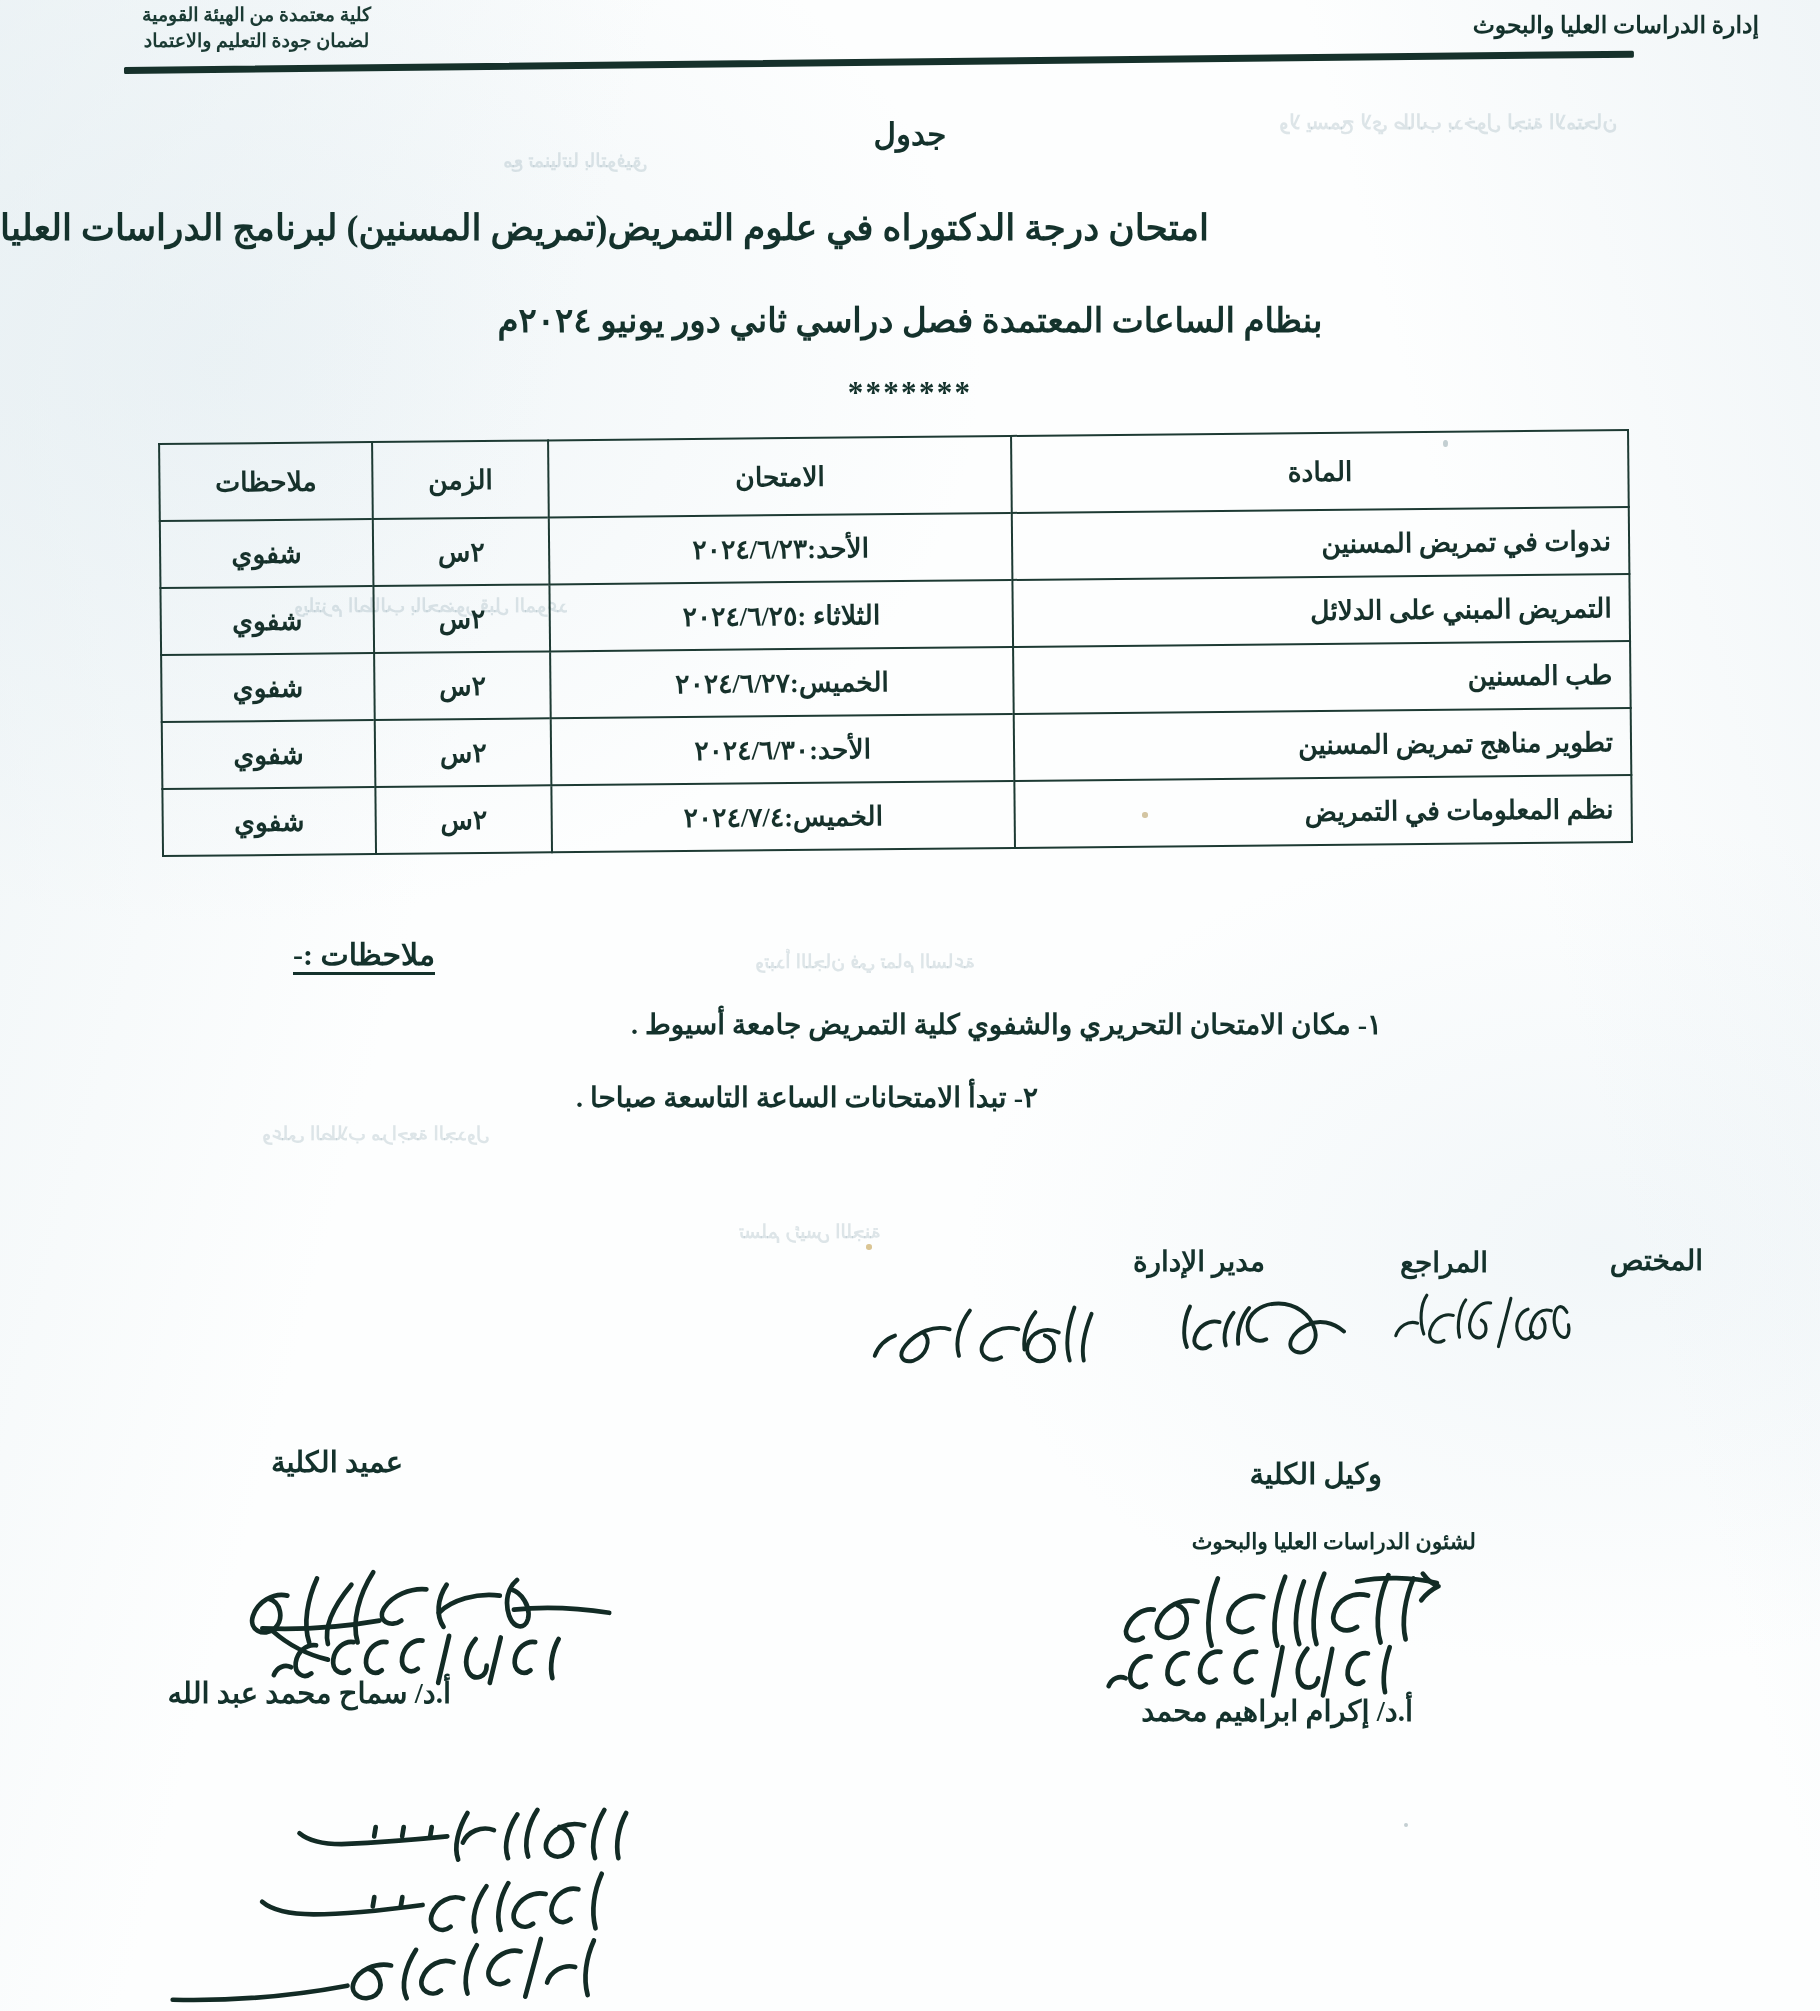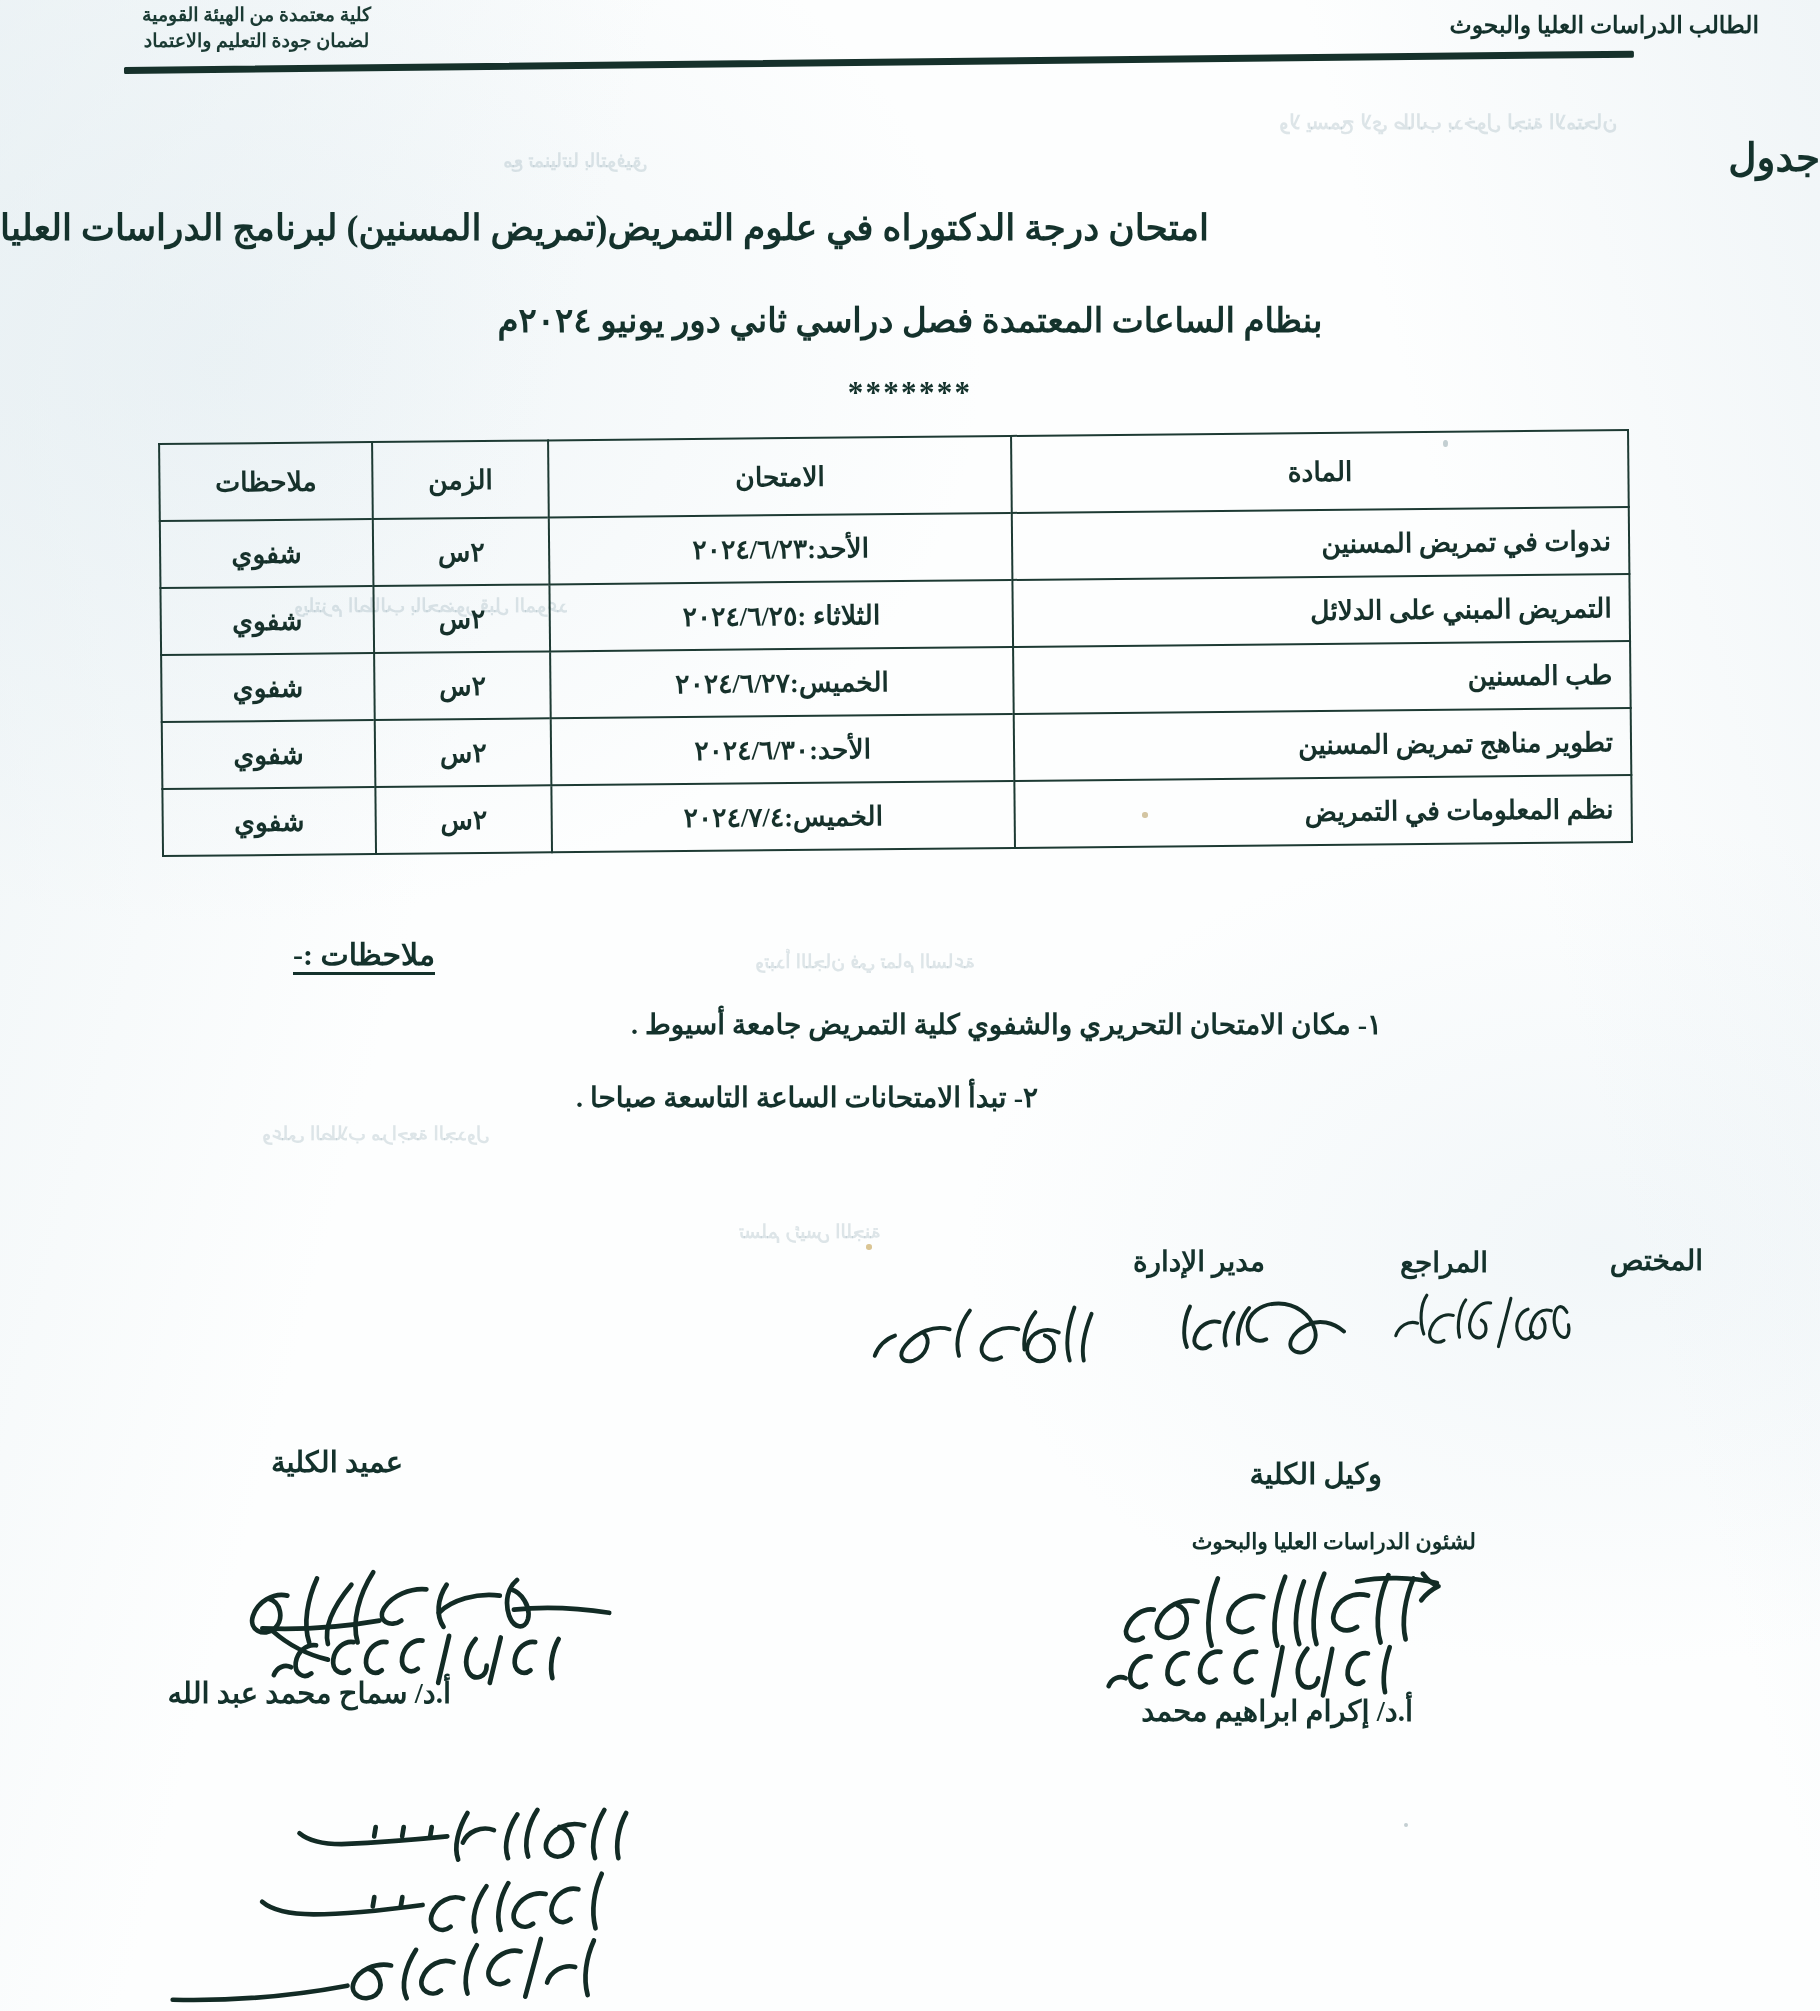--- a/index.html
+++ b/index.html
@@ -65,23 +65,23 @@
     background: #16312b;
     transform: rotate(-0.62deg);
     transform-origin: left center;
     border-radius: 1.6px;
   }
 
   
   .title-word {
     position: absolute;
     top: 116px; left: 0; right: 0;
-    font-size: 39px;
-    font-weight: 700;
-    margin-top: 19px;
+    text-align: center;
+    font-size: 31px;
+    font-weight: 700;
   }
   .title-l1 {
     position: absolute;
     top: 207px; left: 0; right: 0;
     text-align: left;
     font-size: 36px;
     font-weight: 700;
     letter-spacing: 0.2px;
   }
   .title-l2 {
@@ -236,21 +236,21 @@
 <div class="ghost" style="top:594px; right:1252px; font-size:19px;">ويلتزم الطالب بالحضور قبل الموعد</div>
 <div class="ghost" style="top:950px; right:845px; font-size:19px;">وتبدأ اللجان في تمام الساعة</div>
 <div class="ghost" style="top:1122px; right:1330px; font-size:19px;">وعلى الطلاب مراجعة الجدول</div>
 <div class="ghost" style="top:1220px; right:939px; font-size:19px;">تسلم رئيس اللجنة</div>
 
 <div class="speck" style="top:440px; left:1443px; width:4.7px; height:7px;"></div>
 <div class="speck" style="top:1244px; left:866px; width:5.5px; height:5.5px; background:rgba(190,150,60,0.55);"></div>
 <div class="speck" style="top:812px; left:1142px; width:5.5px; height:5.5px; background:rgba(170,140,70,0.5);"></div>
 <div class="speck" style="top:1823px; left:1404px; width:3.9px; height:3.9px;"></div>
 
-<div class="hdr-right">الطالب الدراسات العليا والبحوث</div>
+<div class="hdr-right">إدارة الدراسات العليا والبحوث</div>
 
 <div class="hdr-left">
   <div>كلية معتمدة من الهيئة القومية</div>
   <div>لضمان جودة التعليم والاعتماد</div>
 </div>
 
 <div class="hdr-rule"></div>
 
 <div class="title-word">جدول</div>
 <div class="title-l1">امتحان درجة الدكتوراه في علوم التمريض(تمريض المسنين) لبرنامج الدراسات العليا</div>

